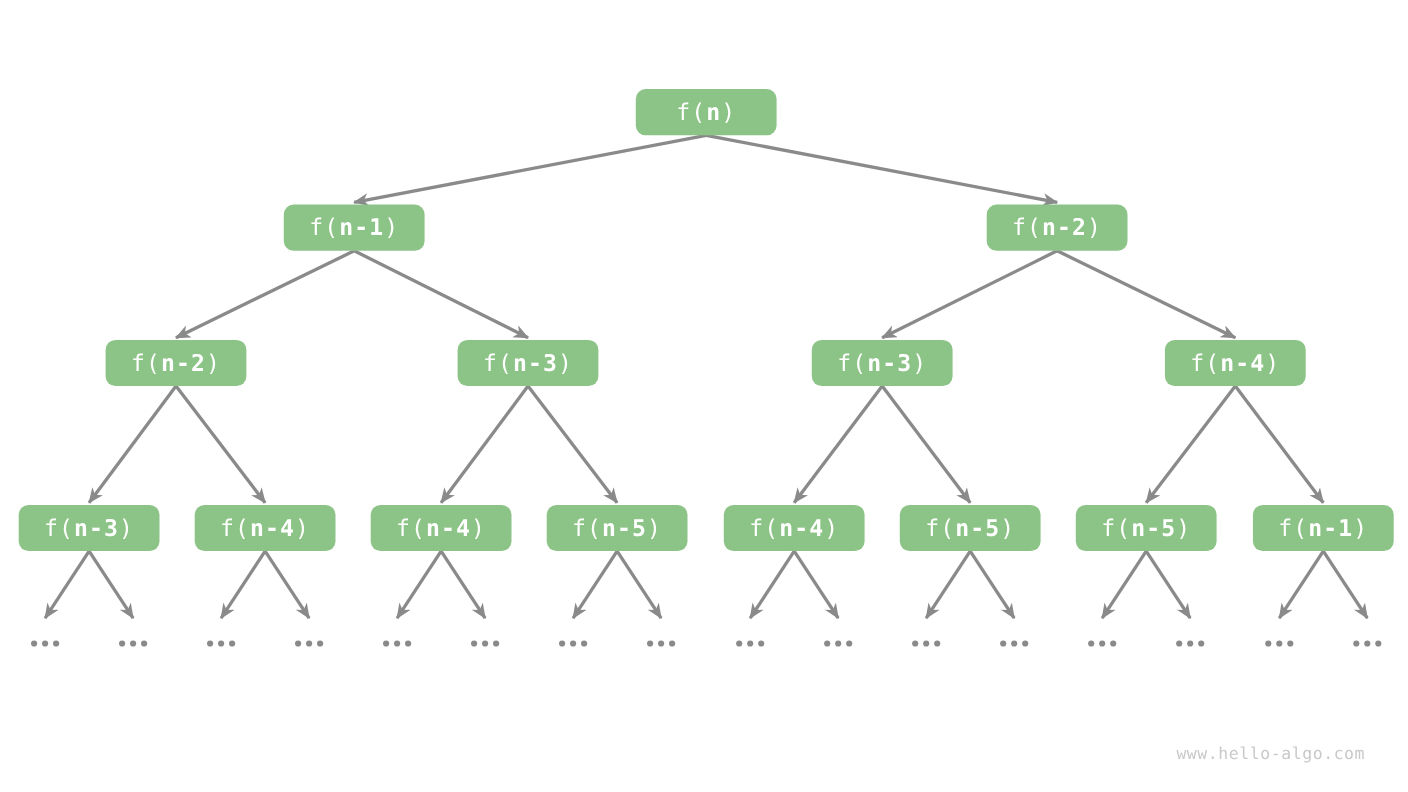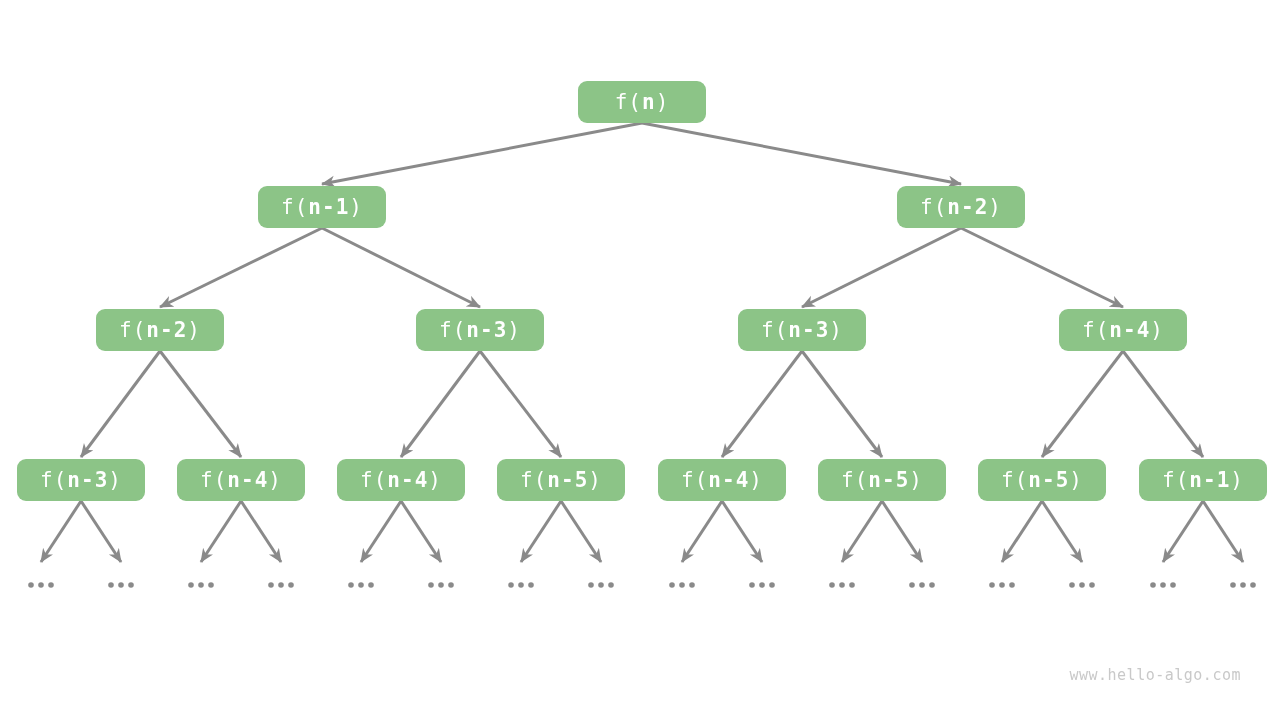--- a/index.html
+++ b/index.html
@@ -34,21 +34,21 @@
     color: var(--node-text, #ffffff);
     font-size: 21px;
     letter-spacing: 1px;
     white-space: nowrap;
     user-select: none;
   }
   .tree-node .arg { font-weight: 700; }
   .watermark {
     position: absolute;
     right: 39px;
-    bottom: 36px;
+    bottom: 26px;
     font-size: 15px;
     letter-spacing: 0.5px;
     color: var(--watermark, #c9c9c9);
   }
 </style>
 </head>
 <body>
 
 <div id="canvas">
   <svg id="edges-svg" xmlns="http://www.w3.org/2000/svg">

